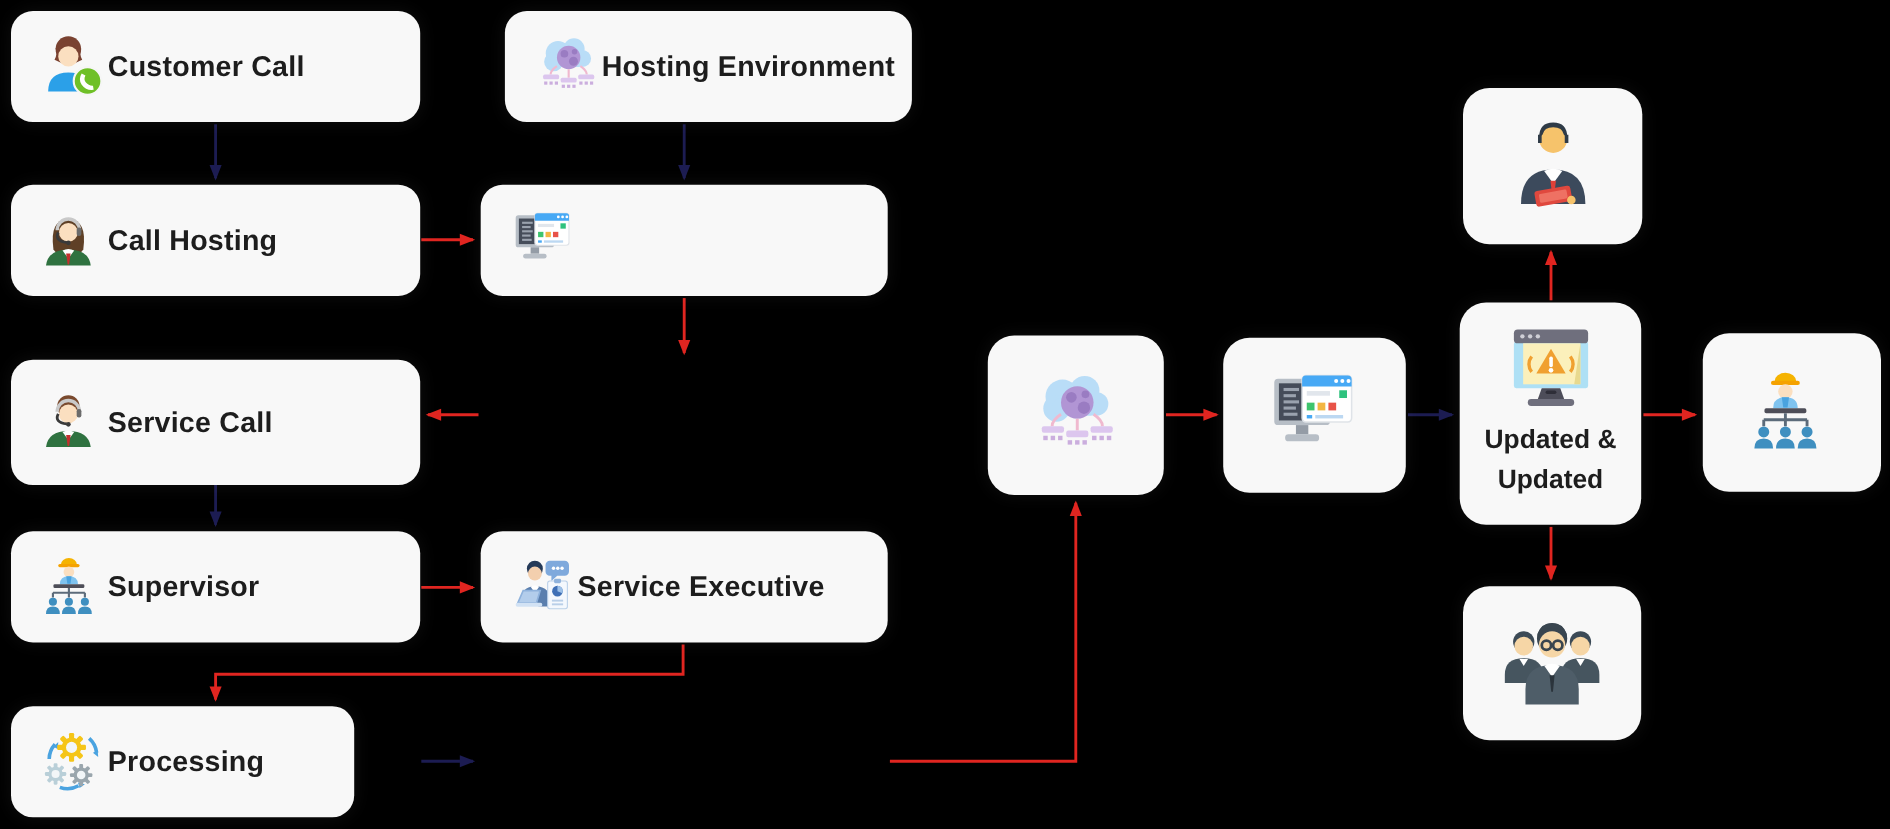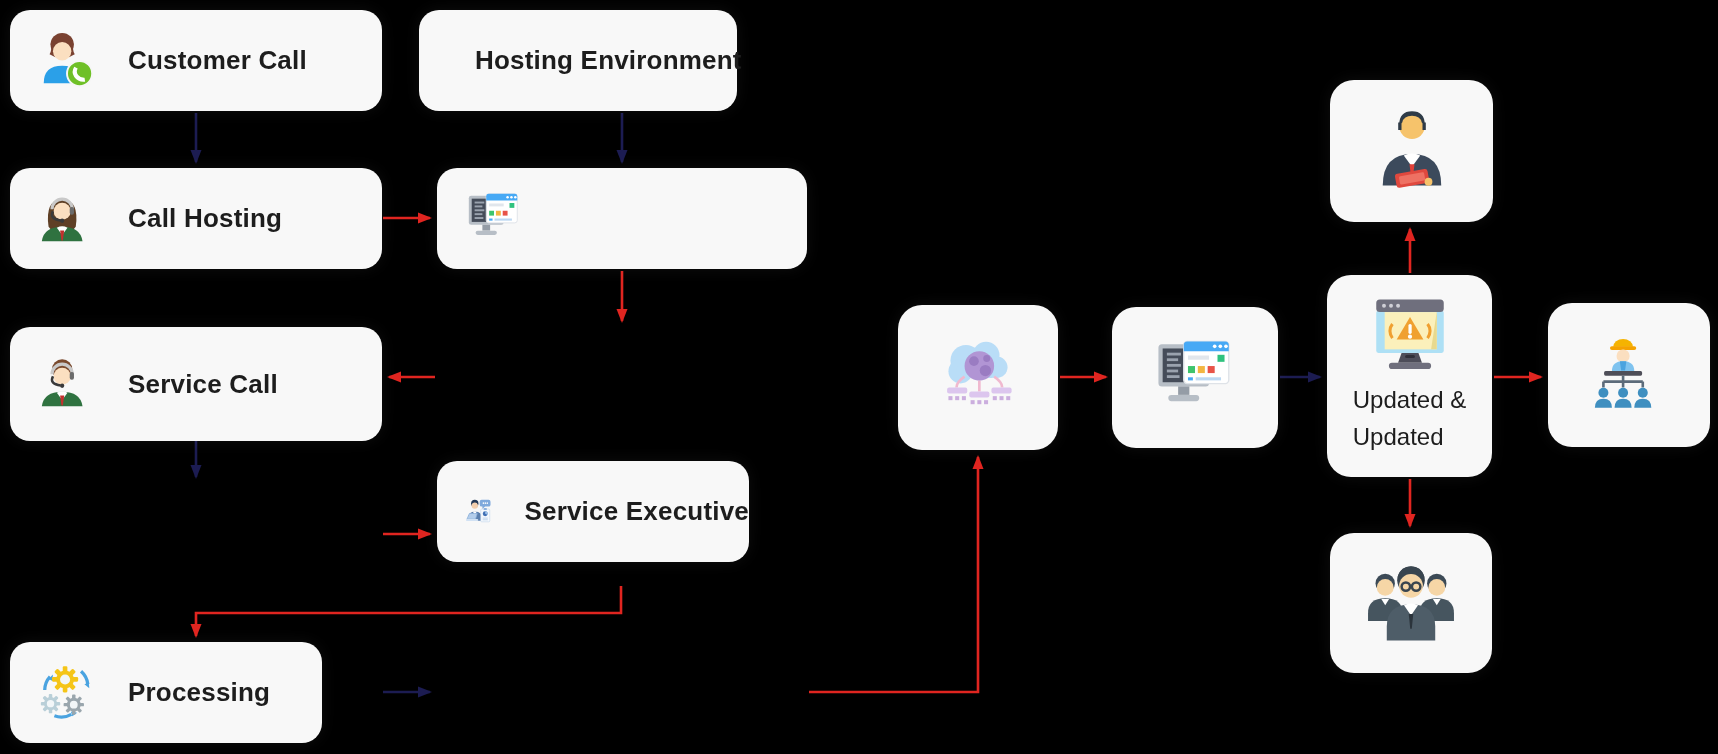--- a/index.html
+++ b/index.html
@@ -9,29 +9,29 @@
   *{margin:0;padding:0;box-sizing:border-box;}
   html,body{background:var(--bg);}
   .canvas{
     position:relative;width:1718px;height:754px;background:var(--bg);
     font-family:"Liberation Sans","DejaVu Sans",sans-serif;overflow:hidden;
   }
   .node{
     position:absolute;background:var(--nodebg);border-radius:20px;
     box-shadow:0 0 16px rgba(255,255,255,.06);
   }
-  .row{display:flex;align-items:center;padding-left:26px;gap:30px;}
+  .row{display:flex;align-items:center;padding-left:26px;}
   .square{display:flex;align-items:center;justify-content:center;}
   .col{display:flex;flex-direction:column;align-items:center;justify-content:flex-start;padding-top:16px;}
   .label{
     font-size:26px;font-weight:700;color:var(--text);letter-spacing:.2px;
     white-space:nowrap;
   }
   .label2{
-    font-size:24px;font-weight:400;color:var(--text);line-height:1.55;
+    font-size:24px;font-weight:700;color:var(--text);text-align:center;line-height:1.55;
   }
   .ic{display:block;}
   #edges{position:absolute;left:0;top:0;pointer-events:none;}
   .e-red{stroke:var(--red);stroke-width:2.6;fill:none;}
   .e-navy{stroke:var(--navy);stroke-width:2.6;fill:none;}
   .fill-red{fill:var(--red);}
   .fill-navy{fill:var(--navy);}
   text.badge{font-family:"Liberation Sans","DejaVu Sans",sans-serif;font-weight:700;}
 </style>
 </head>
@@ -364,43 +364,49 @@
     <span class="label">Call Hosting</span>
   </div>
 
   <div class="node row" style="left:10px;top:327px;width:372px;height:114px">
     <svg class="ic" width="62" height="62" viewBox="0 0 64 64">
         <use href="#sym-agent-man"></use>
       </svg>
     <span class="label">Service Call</span>
   </div>
 
+  <div class="node row" style="left:10px;top:483px;width:372px;height:101px">
+    <svg class="ic" width="62" height="62" viewBox="0 0 64 64">
+        <use href="#sym-supervisor-org"></use>
+      </svg>
+    <span class="label">Supervisor</span>
+  </div>
 
   <div class="node row" style="left:10px;top:642px;width:312px;height:101px">
     <svg class="ic" width="62" height="62" viewBox="0 0 64 64">
         <use href="#sym-gears"></use>
       </svg>
     <span class="label">Processing</span>
   </div>
 
-  <div class="node row" style="left:419px;top:10px;width:318px;height:101px">
+  <div class="node row" style="left:459px;top:10px;width:370px;height:101px">
     <svg class="ic" width="62" height="62" viewBox="0 0 64 64">
         <use href="#sym-cloud-net"></use>
       </svg>
     <span class="label">Hosting Environment</span>
   </div>
 
   <div class="node row" style="left:437px;top:168px;width:370px;height:101px">
     <svg class="ic" width="62" height="62" viewBox="0 0 64 64">
         <use href="#sym-web-window"></use>
       </svg>
   </div>
 
 
-  <div class="node row" style="left:437px;top:461px;width:312px;height:101px">
+  <div class="node row" style="left:437px;top:483px;width:370px;height:101px">
     <svg class="ic" width="62" height="62" viewBox="0 0 64 64">
         <use href="#sym-service-exec"></use>
       </svg>
     <span class="label">Service Executive</span>
   </div>
 
 
   <div class="node square" style="left:898px;top:305px;width:160px;height:145px;border-radius:24px">
     <svg class="ic" width="86" height="86" viewBox="0 0 64 64">
         <use href="#sym-cloud-net"></use>

